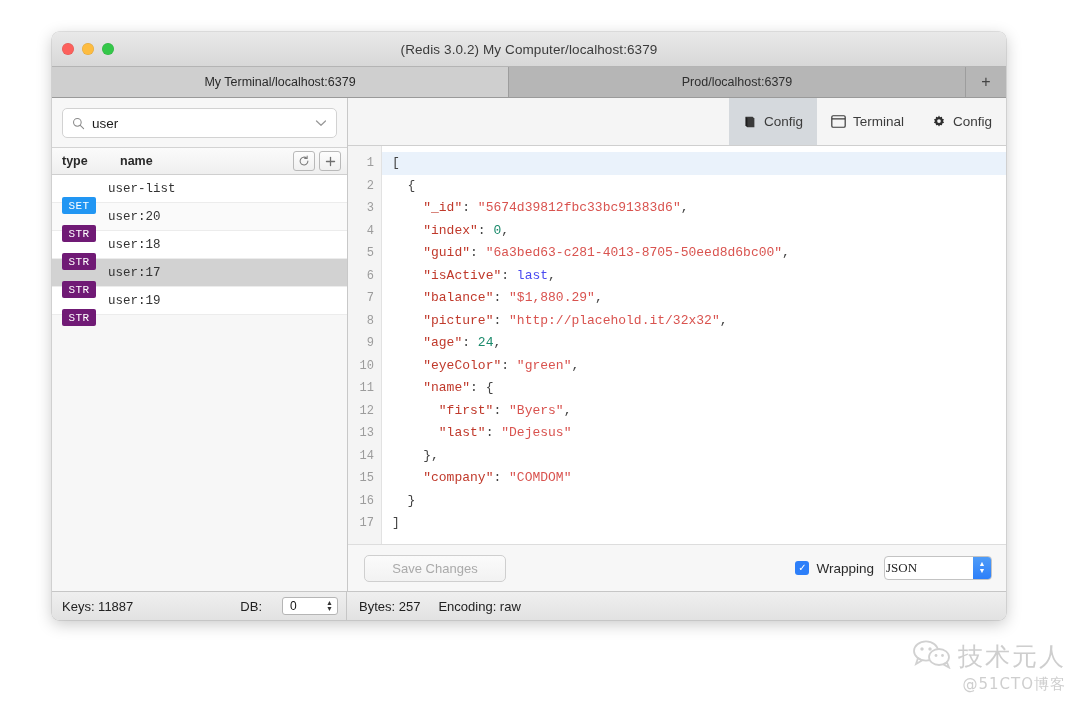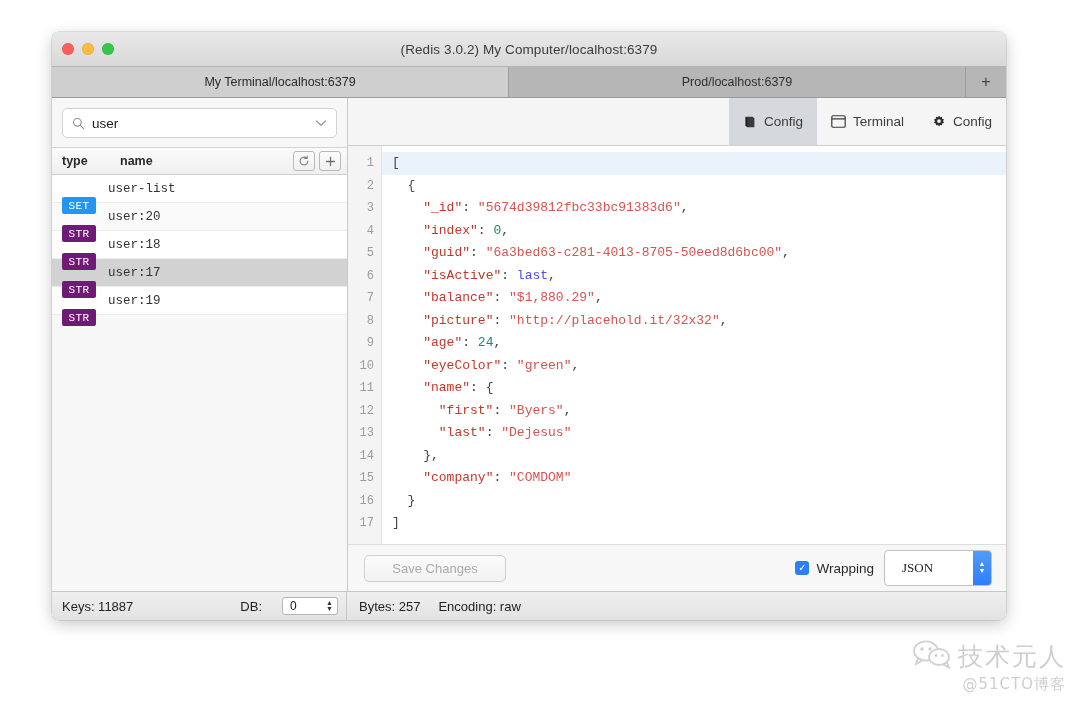--- a/index.html
+++ b/index.html
@@ -301,27 +301,27 @@
     width: 14px; height: 14px;
     border-radius: 3px;
     background: #2d7ff9;
     color: #fff;
     font-size: 10px;
     display: flex; align-items: center; justify-content: center;
     line-height: 1;
   }
   .fmt-select {
     width: 108px;
-    height: 36px;
+    height: 24px;
     border: 1px solid #c3c3c3;
     border-radius: 4px;
     background: #ffffff;
     display: flex;
     align-items: center;
-    padding-left: 17px;
+    padding-left: 1px;
     font-family: "Liberation Serif", serif;
     font-size: 13px;
     color: #222;
     position: relative;
     box-sizing: border-box;
   }
   .fmt-arrows {
     position: absolute;
     right: 0; top: 0; bottom: 0;
     width: 18px;

